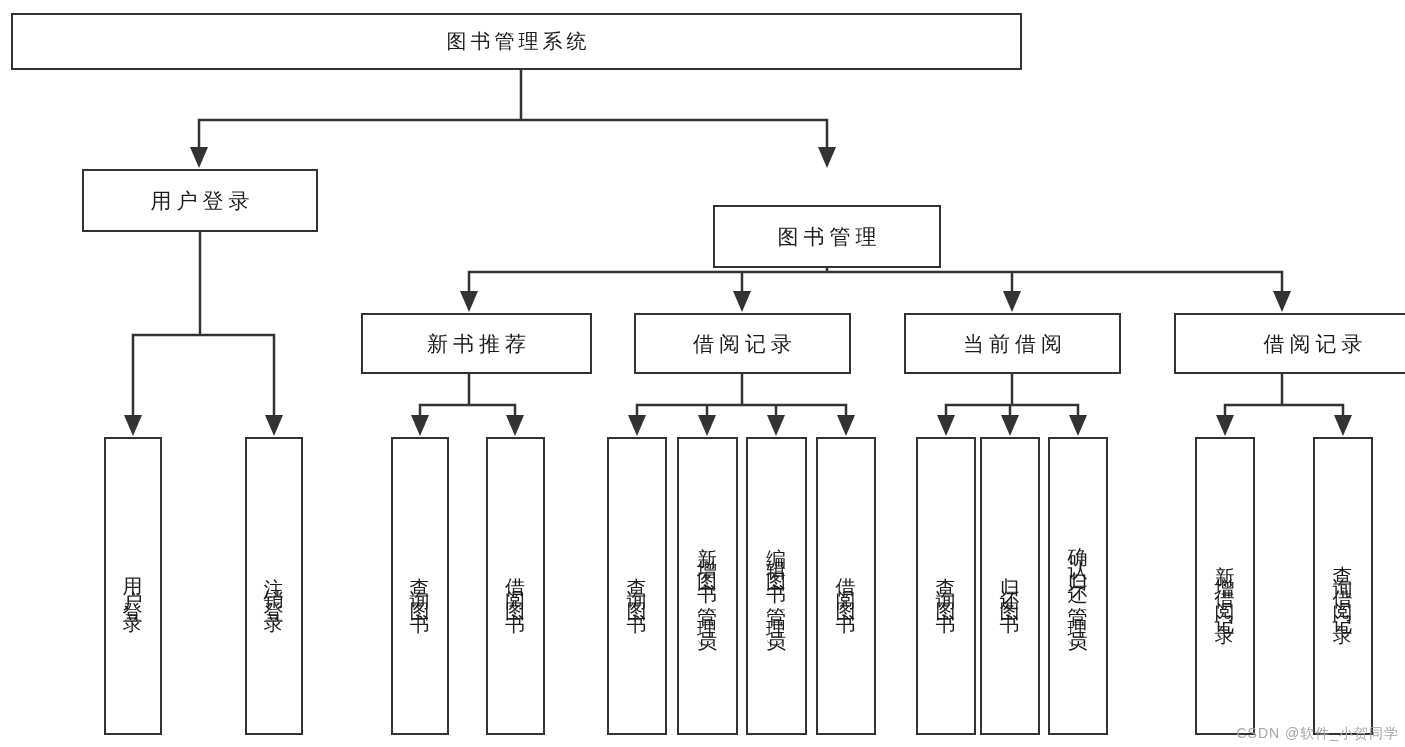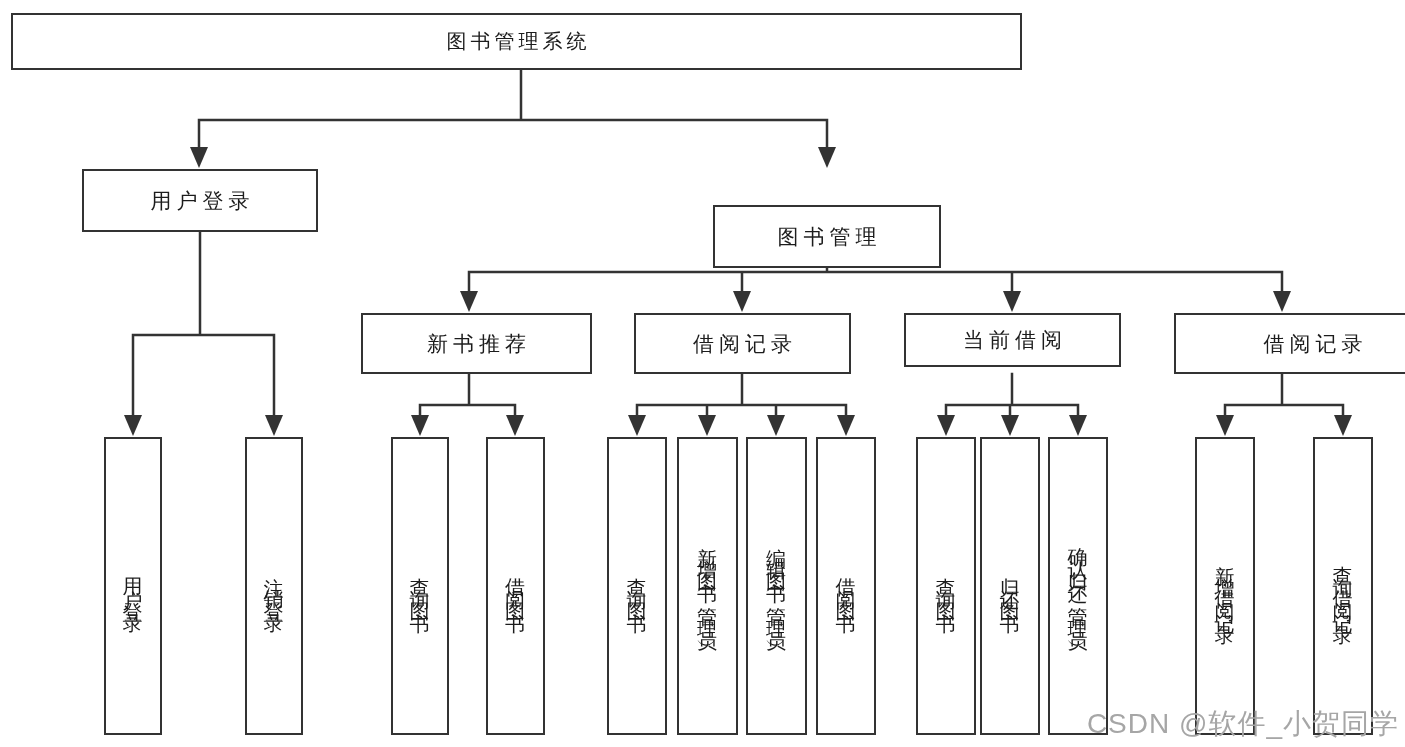--- a/index.html
+++ b/index.html
@@ -30,21 +30,21 @@
   .box.v  {
     writing-mode:vertical-rl;
     text-orientation:mixed;
     font-size:20px;
     letter-spacing:12px;
     line-height:1;
   }
   .watermark {
     position:absolute;
     right:6px; bottom:4px;
-    font-size:28px;
+    font-size:14px;
     letter-spacing:1px;
     color:var(--watermark, #a6a6a6);
     pointer-events:none;
   }
 </style>
 </head>
 <body>
 
 <div class="stage">
 
@@ -88,21 +88,21 @@
     </g>
   </svg>
 
   <div class="box h root" style="left:11px; top:13px; width:1011px; height:57px;">图书管理系统</div>
 
   <div class="box h" style="left:82px; top:169px; width:236px; height:63px;">用户登录</div>
   <div class="box h" style="left:713px; top:169px; width:228px; height:63px;margin-top:36px;">图书管理</div>
 
   <div class="box h" style="left:361px; top:313px; width:231px; height:61px;">新书推荐</div>
   <div class="box h" style="left:634px; top:313px; width:217px; height:61px;">借阅记录</div>
-  <div class="box h" style="left:904px; top:313px; width:217px; height:54px;">当前借阅</div>
+  <div class="box h" style="left:904px; top:313px; width:217px; height:61px;">当前借阅</div>
   <div class="box h" style="left:1174px; top:313px; width:252px; height:61px;padding-left:26px;">借阅记录</div>
 
   <div class="box v" style="left:104px; top:437px; width:58px; height:298px;">用户登录</div>
   <div class="box v" style="left:245px; top:437px; width:58px; height:298px;">注销登录</div>
 
   <div class="box v" style="left:391px; top:437px; width:58px; height:298px;">查询图书</div>
   <div class="box v" style="left:486px; top:437px; width:59px; height:298px;">借阅图书</div>
 
   <div class="box v" style="left:607px; top:437px; width:60px; height:298px;">查询图书</div>
   <div class="box v" style="left:677px; top:437px; width:61px; height:298px;">新增图书（管理员）</div>

